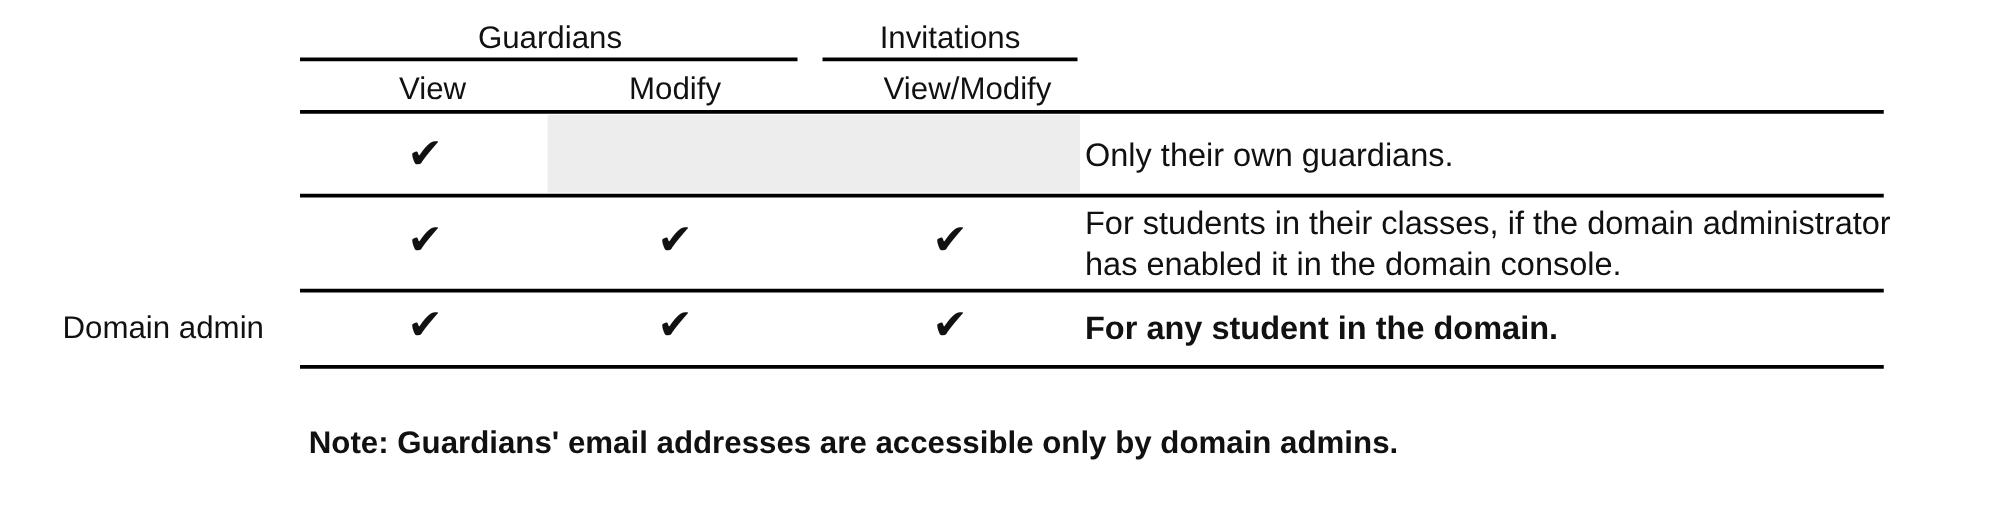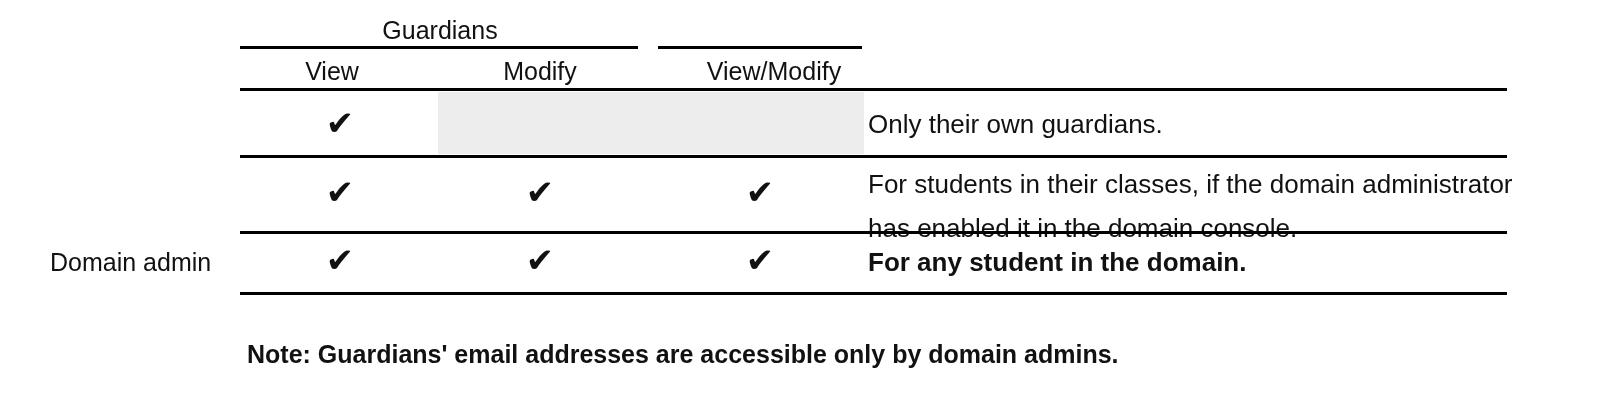--- a/index.html
+++ b/index.html
@@ -82,25 +82,28 @@
 </style>
 </head>
 <body>
 
 <div class="sheet">
 
   <div class="cell center spanner-label" style="left:280px; top:14px; width:320px;">
     <span>Guardians</span>
   </div>
 
+  <div class="cell center spanner-label" style="left:640px; top:14px; width:240px;">
+    <span>Invitations</span>
+  </div>
 
   <div class="rule" style="left:240px; top:46px; width:398px;"></div>
   <div class="rule" style="left:658px; top:46px; width:204px;"></div>
 
-  <div class="cell center col-label" style="left:252px; top:55px; width:160px;">
+  <div class="cell center col-label" style="left:266px; top:55px; width:160px;">
     <span>View</span>
   </div>
 
   <div class="cell center col-label" style="left:450px; top:55px; width:180px;">
     <span>Modify</span>
   </div>
 
   <div class="cell center col-label" style="left:664px; top:55px; width:220px;">
     <span>View/Modify</span>
   </div>
@@ -126,21 +129,21 @@
   </div>
 
   <div class="check" style="left:500px; top:175px; width:80px;">
     <span>✔</span>
   </div>
 
   <div class="check" style="left:720px; top:175px; width:80px;">
     <span>✔</span>
   </div>
 
-  <div class="cell wrap desc" style="left:868px; top:162px; width:645px; line-height:44px;">
+  <div class="cell wrap desc" style="left:868px; top:162px; width:645px; line-height:33px;">
     <span>For students in their classes, if the domain administrator has enabled it in the domain console.</span>
   </div>
 
   <div class="rule" style="left:240px; top:231px; width:1267px;"></div>
 
   <div class="cell row-label" style="left:50px; top:246px;">
     <span>Domain admin</span>
   </div>
 
   <div class="check" style="left:300px; top:243px; width:80px;">

